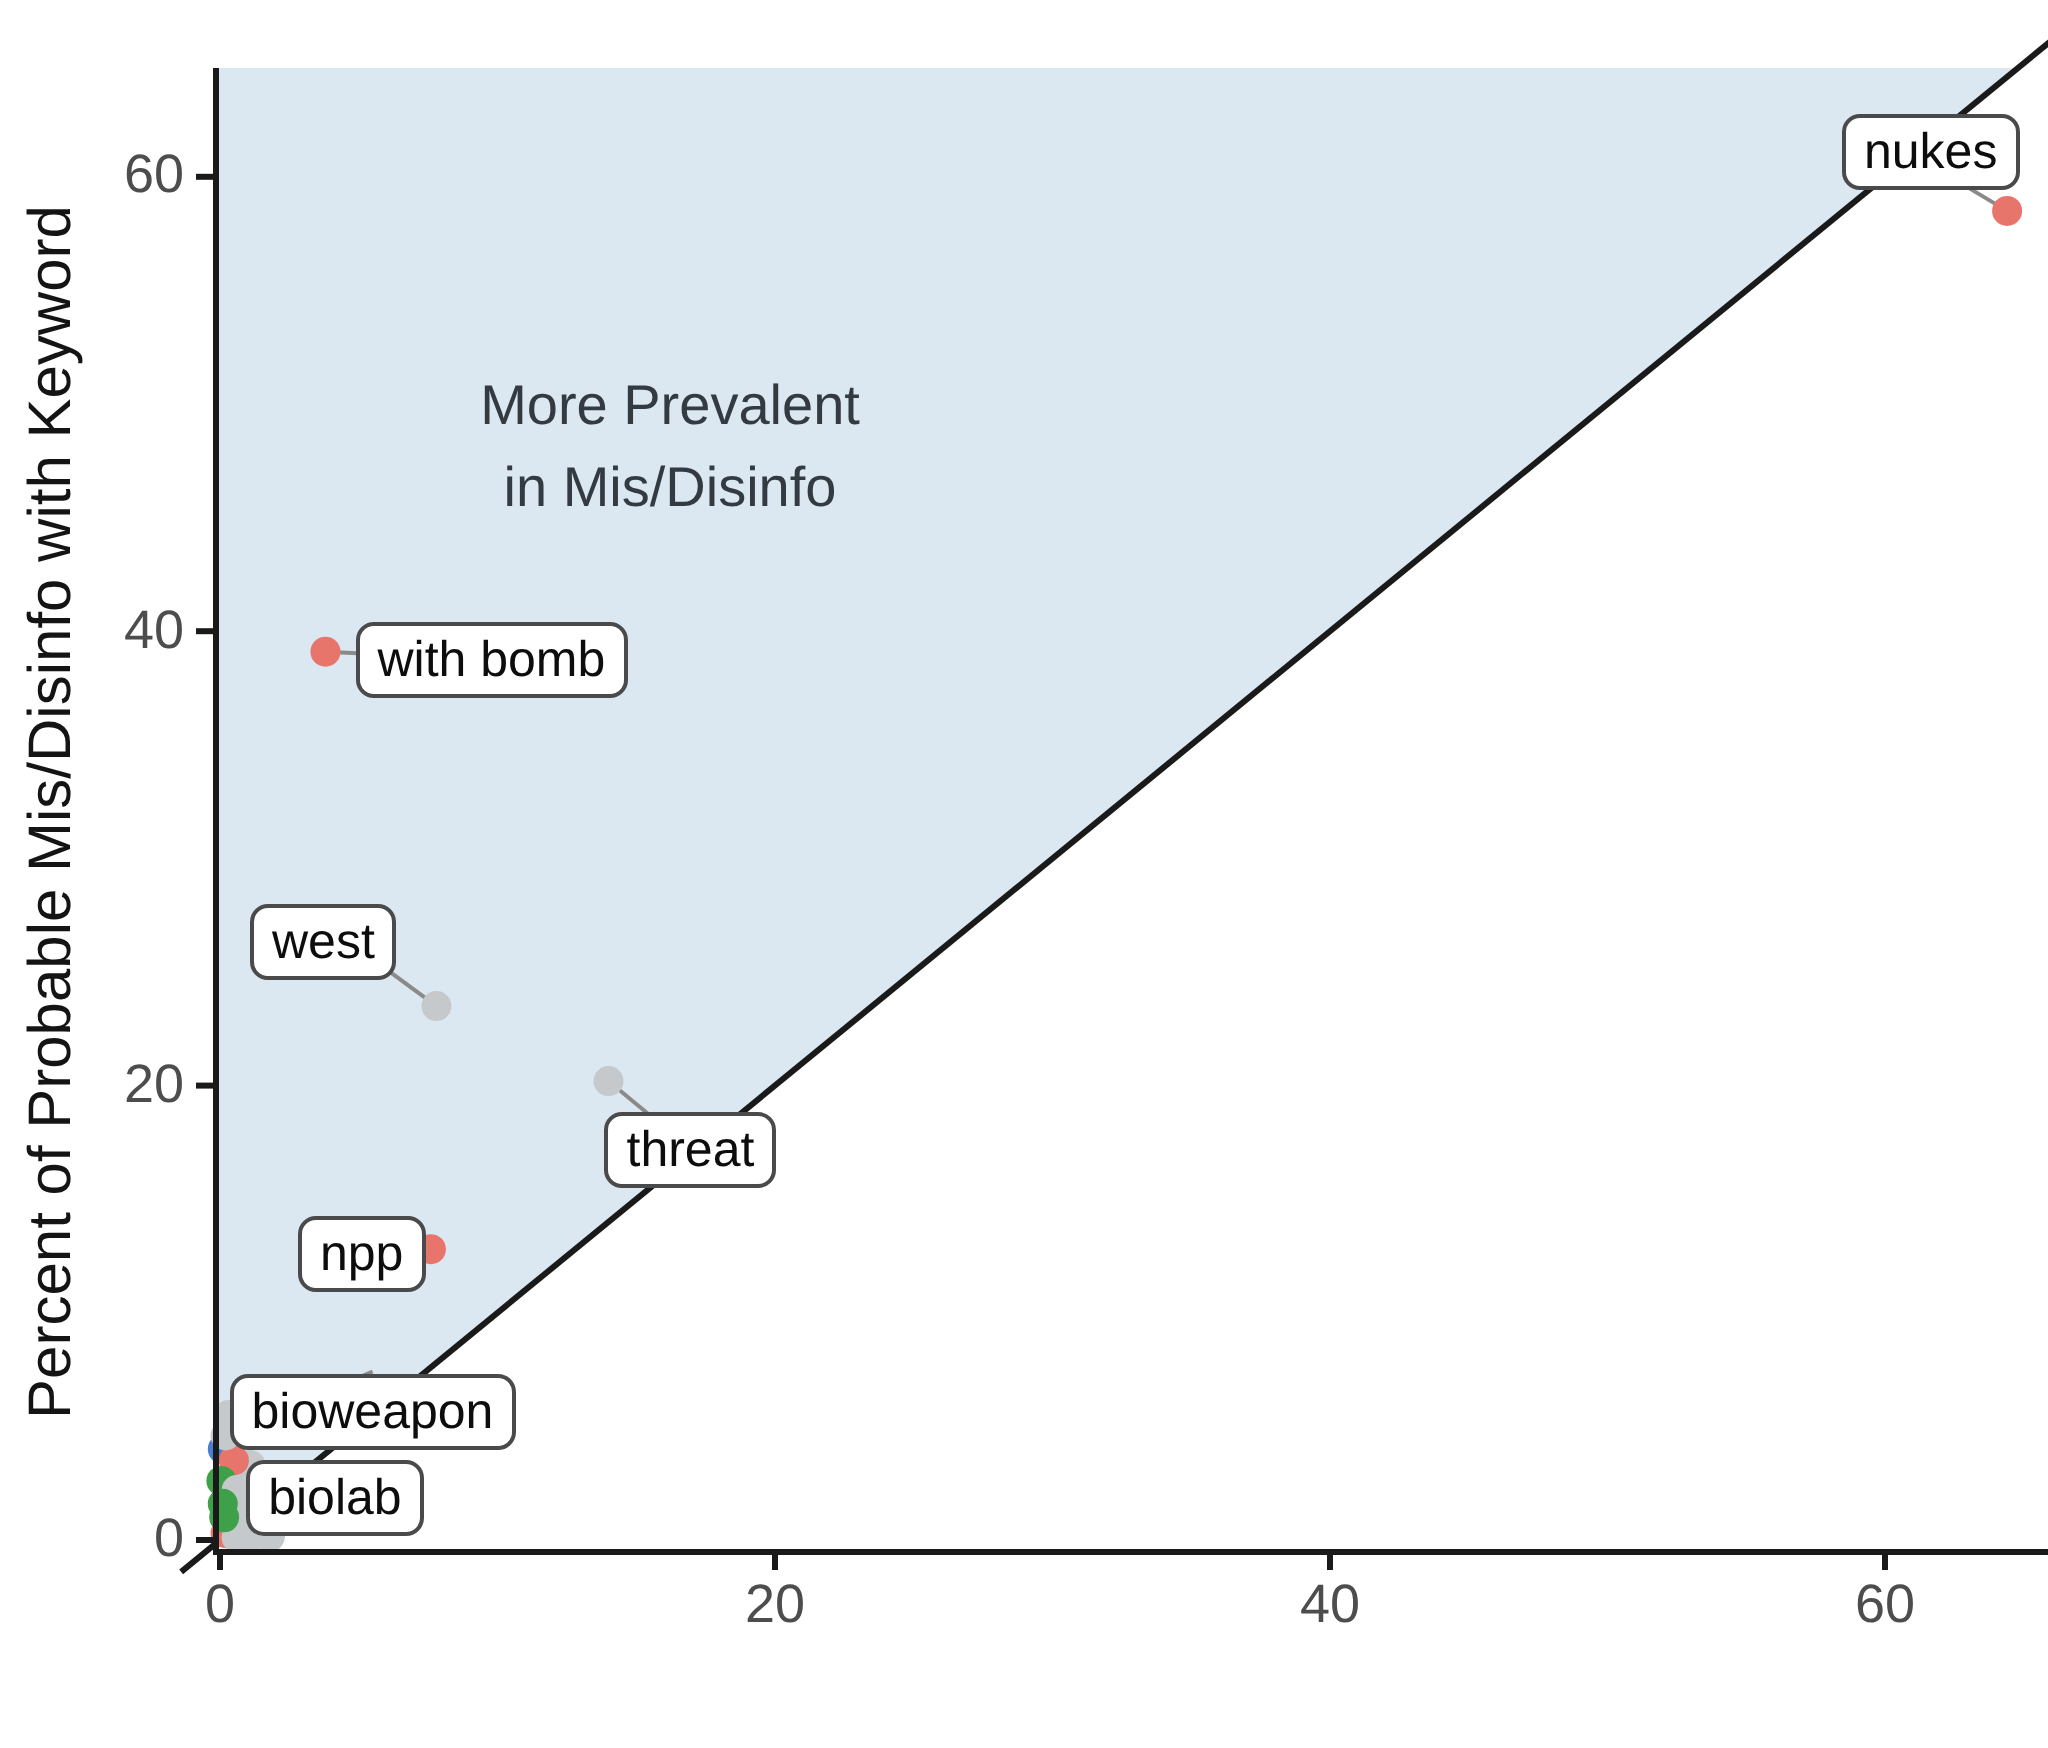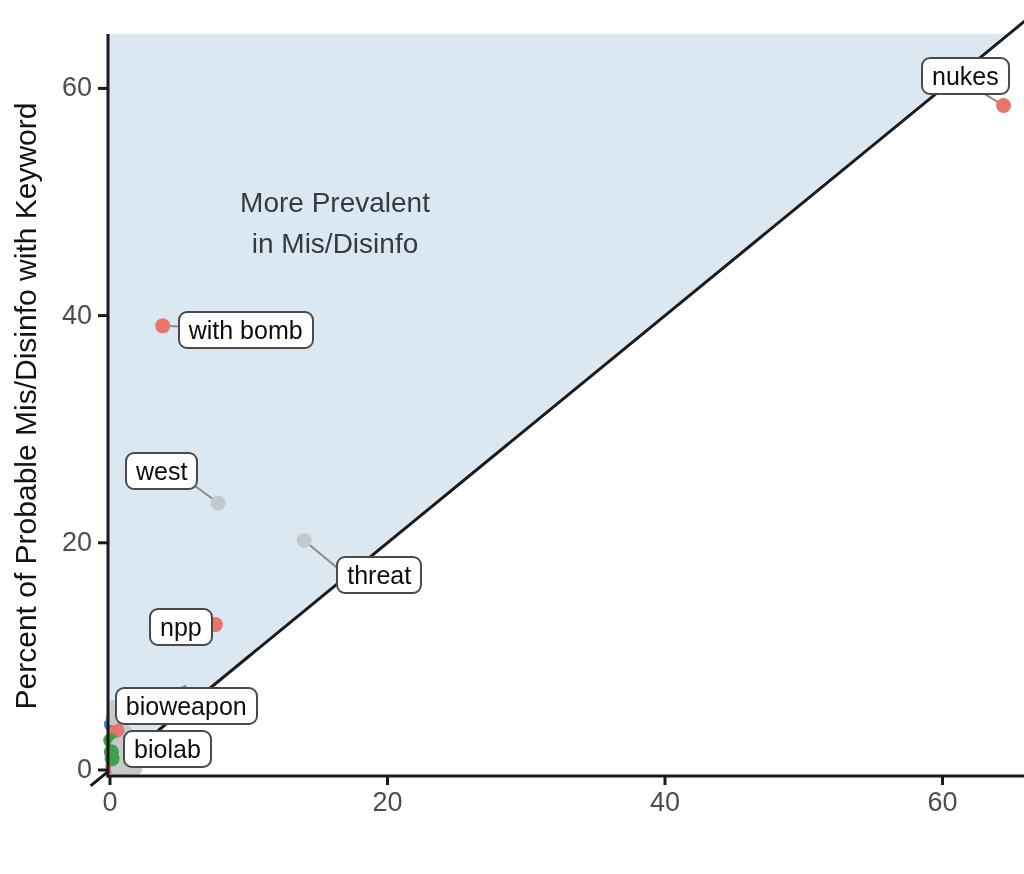--- a/index.html
+++ b/index.html
@@ -91,18 +91,18 @@
   <div id="yticks">
       <div class="ytick" style="top: 754px;">0</div>
       <div class="ytick" style="top: 526.8px;">20</div>
       <div class="ytick" style="top: 299.6px;">40</div>
       <div class="ytick" style="top: 72.4px;">60</div>
     </div>
   <div id="labels">
       <div class="pt-label" style="left: 921px; top: 57.44px;">nukes</div>
       <div class="pt-label" style="left: 177.725px; top: 310.824px;">with bomb</div>
       <div class="pt-label" style="left: 125px; top: 452.04px;">west</div>
-      <div class="pt-label" style="left: 302.25px; top: 555.528px; margin-left: 34px;">threat</div>
+      <div class="pt-label" style="left: 302.25px; top: 555.528px;">threat</div>
       <div class="pt-label" style="left: 149px; top: 607.592px;">npp</div>
       <div class="pt-label" style="left: 114.775px; top: 687px;">bioweapon</div>
       <div class="pt-label" style="left: 123.081px; top: 729.64px;">biolab</div>
     </div>
 </div>
 
 </body></html>

